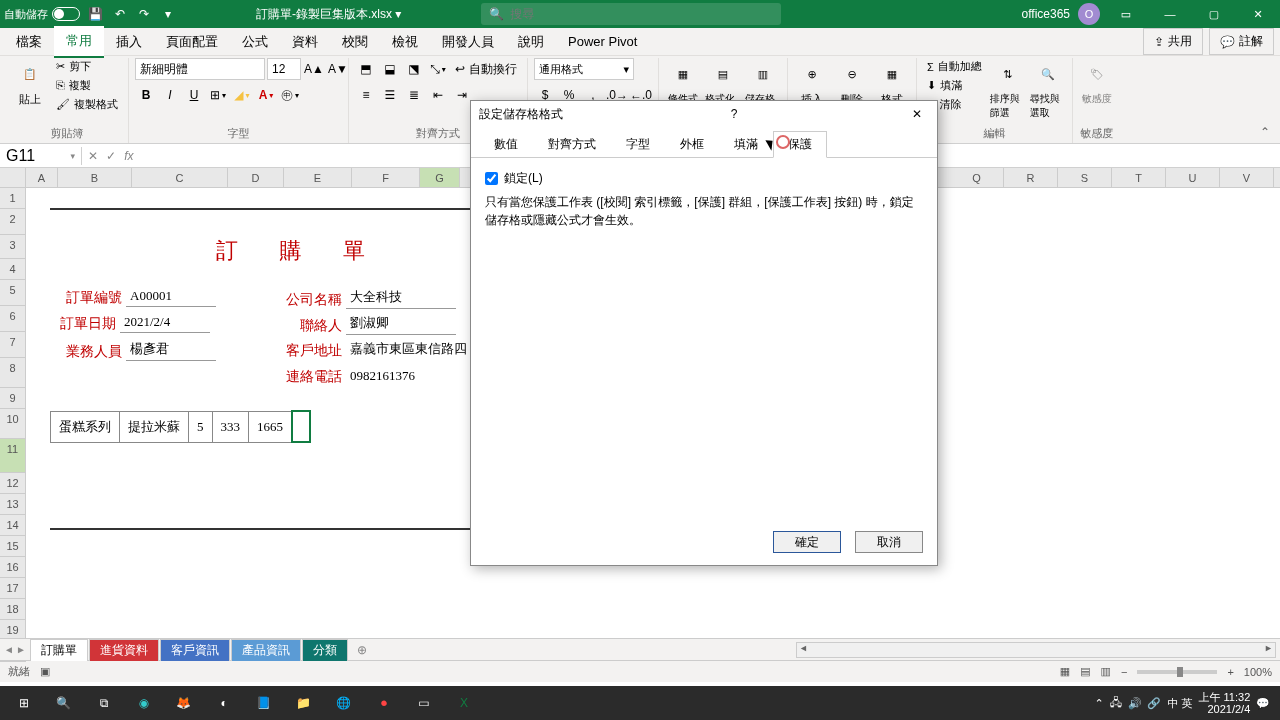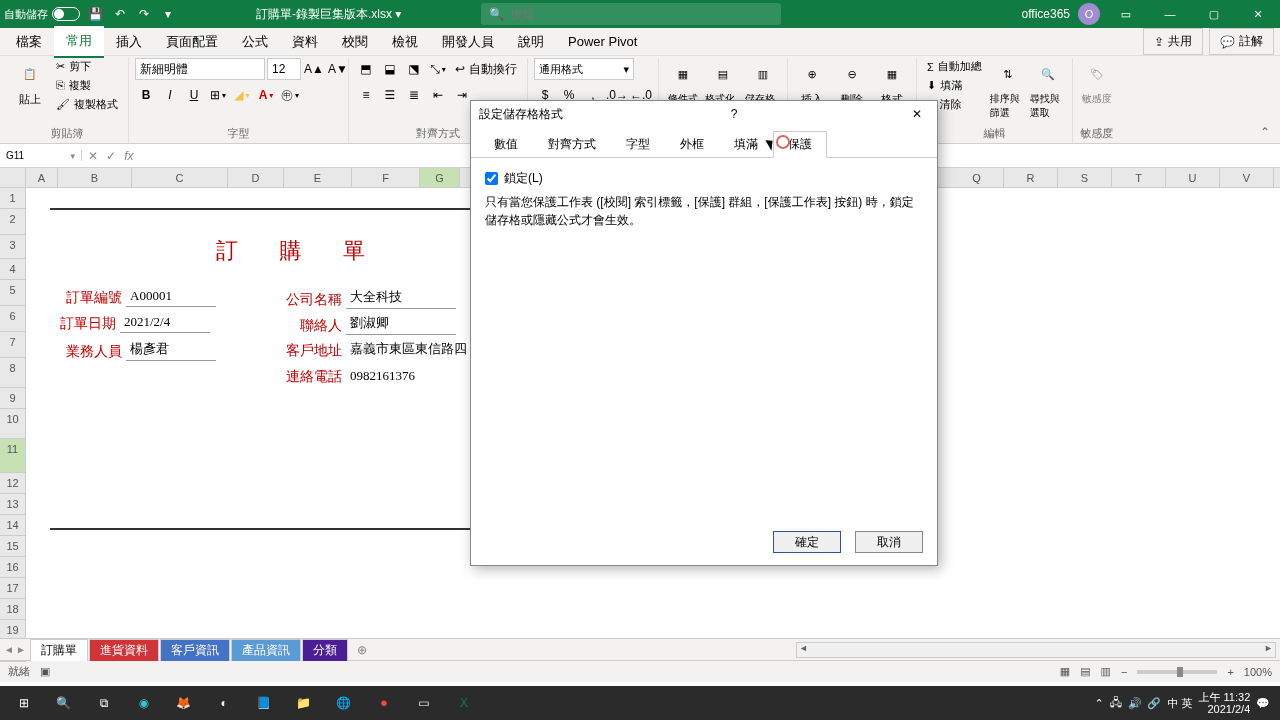--- a/index.html
+++ b/index.html
@@ -37,21 +37,21 @@
 .small-btn { display: flex; align-items: center; gap: 4px; padding: 1px 4px; }
 .font-box { display: flex; align-items: center; gap: 2px; }
 .font-box select, .font-box input { height: 22px; border: 1px solid #ccc; font-size: 12px; padding: 0 4px; }
 .icon-row { display: flex; gap: 2px; }
 .icon-sm { width: 22px; height: 22px; display: flex; align-items: center; justify-content: center; border: 1px solid transparent; }
 .dropdown-arrow::after { content: '▾'; font-size: 8px; margin-left: 2px; }
 .combo { height: 22px; border: 1px solid #ccc; padding: 0 4px; display: flex; align-items: center; min-width: 100px; font-size: 11px; background: #fff; }
 
 
 .formula-bar { height: 24px; border-bottom: 1px solid #d0d0d0; display: flex; align-items: center; }
-.name-box { width: 82px; border-right: 1px solid #d0d0d0; padding: 0 6px; font-size: 10px; display:flex; align-items:center; }
+.name-box { width: 82px; border-right: 1px solid #d0d0d0; padding: 0 6px; font-size: 16px; display:flex; align-items:center; }
 .name-box::after { content:'▾'; margin-left:auto; font-size:9px; color:#888;}
 .fx-btns { display: flex; align-items: center; padding: 0 6px; gap: 8px; color: #888; }
 .fx-btns span { font-size: 12px; }
 .fx-input { flex: 1; padding: 0 6px; font-size: 12px; }
 
 
 .grid-area { position: relative; height: 470px; background: #fff; }
 .col-headers { height: 20px; display: flex; background: #e8e8e8; border-bottom: 1px solid #ccc; }
 .corner { width: 26px; background: #e8e8e8; border-right: 1px solid #ccc; }
 .col-h { border-right: 1px solid #ccc; text-align: center; font-size: 11px; color: #555; line-height: 20px; }
@@ -73,21 +73,21 @@
 .po-table .col-cat{width:72px;} .po-table .col-prod{width:94px;} .po-table .col-qty{width:52px;} .po-table .col-price{width:64px;} .po-table .col-amt{width:66px;}
 .thick-line { position:absolute; left:24px; height:2px; background:#333; }
 
 
 .sheet-tabs { height: 22px; background: #f3f2f1; display: flex; align-items: center; border-top: 1px solid #ccc; padding-left: 30px; gap: 1px; position: relative; }
 .sheet-tabs .nav-arrows { position:absolute; left:4px; display:flex; gap:2px; color:#888; font-size:10px;}
 .sheet-tab { padding: 2px 10px; font-size: 12px; background: #e8e8e8; border: 1px solid #ccc; border-bottom: none; }
 .sheet-tab.active { background: #fff; }
 .sheet-tab.red { background: #d13438; color: #fff; }
 .sheet-tab.blue { background: #4472c4; color: #fff; }
-.sheet-tab.orange { background: #4c1d95; color: #fff; }
+.sheet-tab.orange { background: #0f766e; color: #fff; }
 .sheet-tab.teal { background: #5b9bd5; color: #fff; }
 .sheet-tabs .plus { margin-left: 8px; color: #888; }
 .scroll-h { margin-left: auto; width: 480px; height: 16px; background: #f0f0f0; border: 1px solid #ccc; position: relative; margin-right:4px;}
 .scroll-h::before{content:'◄'; position:absolute; left:2px; font-size:9px; color:#666;}
 .scroll-h::after{content:'►'; position:absolute; right:2px; font-size:9px; color:#666;}
 
 
 .status-bar { height: 22px; background: #f3f2f1; border-top: 1px solid #ccc; display: flex; align-items: center; padding: 0 8px; font-size: 11px; color: #555; }
 .status-bar .right { margin-left: auto; display: flex; align-items: center; gap: 10px; }
 .zoom-slider { width: 80px; height: 4px; background: #ccc; position: relative; }
@@ -417,20 +417,28 @@
           <span class="field-label">客戶地址</span>
           <span class="field-val" style="min-width:110px; border-bottom:none;">嘉義市東區東信路四</span>
         </div>
         <div class="field-row" style="left:250px; top:178px;">
           <span class="field-label">連絡電話</span>
           <span class="field-val" style="min-width:110px; border-bottom:none;">0982161376</span>
         </div>
 
         <table class="po-table">
           <tbody>
+          <tr>
+            <td>蛋糕系列</td>
+            <td>提拉米蘇</td>
+            <td>5</td>
+            <td>333</td>
+            <td>1665</td>
+            <td style="border:2px solid #107c41;"></td>
+          </tr>
         </tbody>
           </table>
         <div class="thick-line" style="top:340px; width:420px;"></div>
       </div>
     </div>
   </div>
 </div>
 
 <div class="sheet-tabs">
   <div class="nav-arrows">

